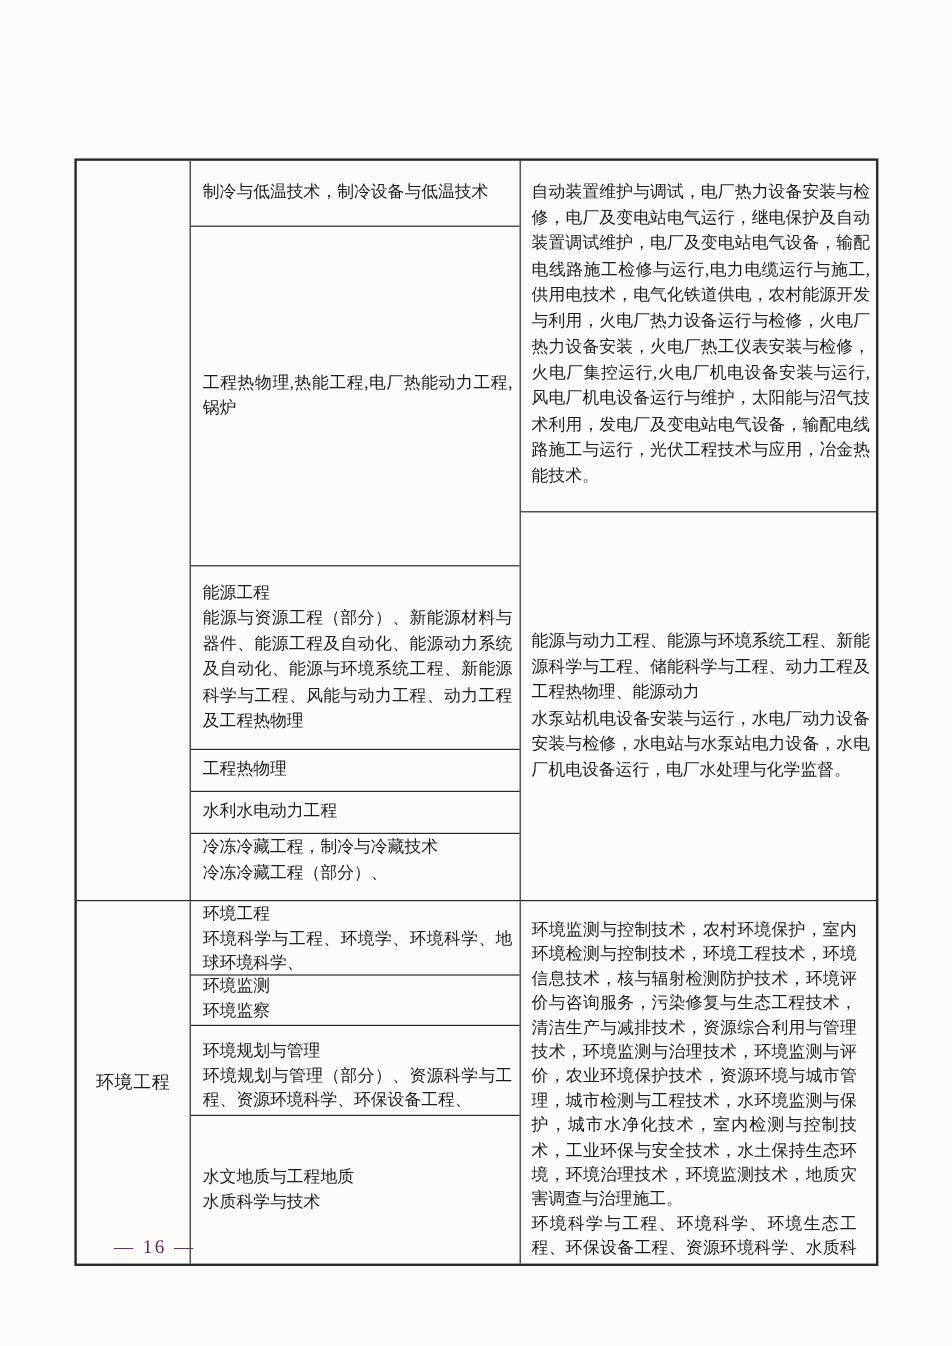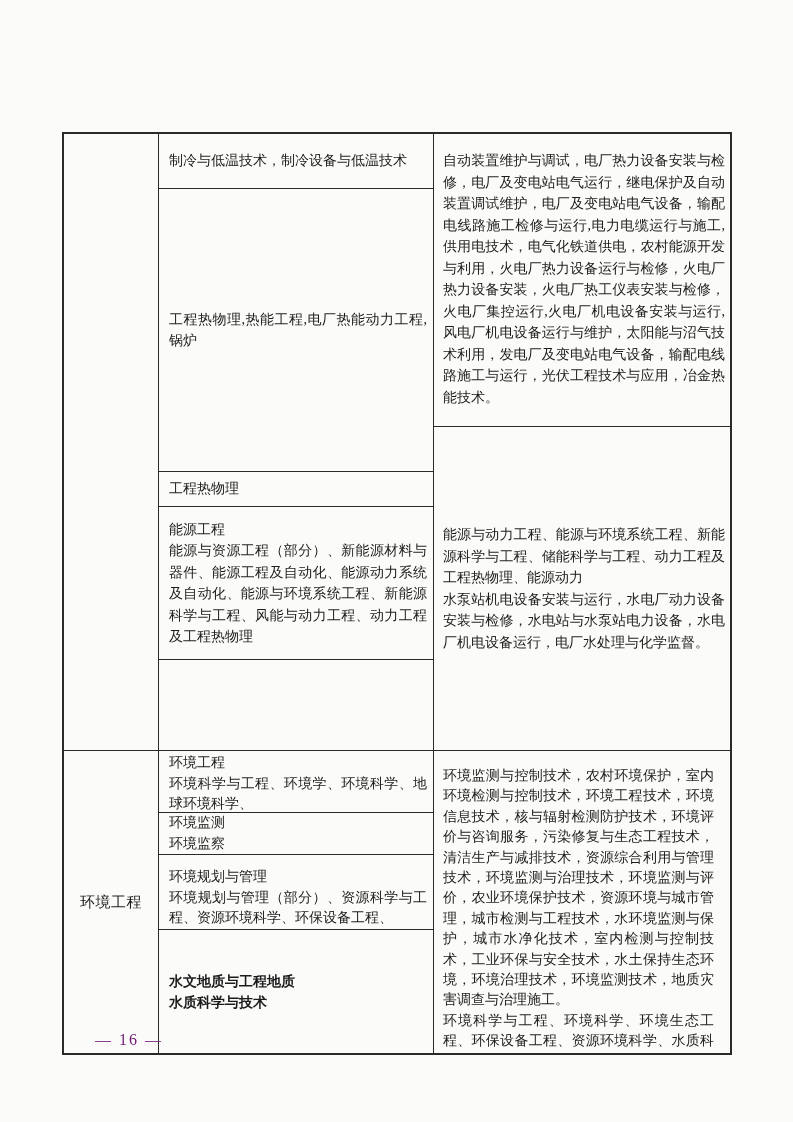--- a/index.html
+++ b/index.html
@@ -65,21 +65,21 @@
   .m3 { height: 35px; }
   .m4 { height: 35px; }
   .m5 { height: 45px; }
   
   .r0 { height: 283px; padding-top: 6px; padding-left: 9px; padding-right: 5px; }
   .r1 { height: 323px; padding-left: 9px; padding-right: 5px; }
   
   .e0 { height: 62px; line-height: 20.5px; padding-top: 2px; }
   .e1 { height: 42px; line-height: 20.5px; }
   .e2 { height: 65px; line-height: 20.5px; padding-top: 2px; margin-top: 10px; }
-  .e3 { height: 123px; line-height: 21px; font-weight: bold; }
+  .e3 { height: 123px; line-height: 21px; }
   
   .ef { height: 292px; line-height: 20.4px; padding-top: 5px; padding-left: 9px; padding-right: 16px; }
   .page-number {
     position: absolute;
     left: 95px;
     top: 1031px;
     font-size: 16px;
     letter-spacing: 2px;
     color: #701a75;
   }
@@ -89,23 +89,26 @@
 
 <div class="page">
 
   <div class="catalog-table">
 
     <div class="section section-energy">
       <div class="cat-col"></div>
       <div class="mid-col">
         <div class="cell m1 vc bb">制冷与低温技术，制冷设备与低温技术</div>
         <div class="cell m0 vc bb">工程热物理,热能工程,电厂热能动力工程,锅炉</div>
-        <div class="cell m3 vc bb">工程热物理</div>
         <div class="cell m2 vc bb">能源工程
 能源与资源工程（部分）、新能源材料与器件、能源工程及自动化、能源动力系统及自动化、能源与环境系统工程、新能源科学与工程、风能与动力工程、动力工程及工程热物理</div>
+        <div class="cell m3 vc bb">工程热物理</div>
+        <div class="cell m4 vc bb">水利水电动力工程</div>
+        <div class="cell m5 vc">冷冻冷藏工程，制冷与冷藏技术
+冷冻冷藏工程（部分）、</div>
       </div>
       <div class="right-col">
         <div class="cell r0 bb">自动装置维护与调试，电厂热力设备安装与检修，电厂及变电站电气运行，继电保护及自动装置调试维护，电厂及变电站电气设备，输配电线路施工检修与运行,电力电缆运行与施工,供用电技术，电气化铁道供电，农村能源开发与利用，火电厂热力设备运行与检修，火电厂热力设备安装，火电厂热工仪表安装与检修，火电厂集控运行,火电厂机电设备安装与运行,风电厂机电设备运行与维护，太阳能与沼气技术利用，发电厂及变电站电气设备，输配电线路施工与运行，光伏工程技术与应用，冶金热能技术。</div>
         <div class="cell r1 vc">能源与动力工程、能源与环境系统工程、新能源科学与工程、储能科学与工程、动力工程及工程热物理、能源动力
 水泵站机电设备安装与运行，水电厂动力设备安装与检修，水电站与水泵站电力设备，水电厂机电设备运行，电厂水处理与化学监督。</div>
       </div>
     </div>
 
     <div class="section">
       <div class="cat-col">环境工程</div>

